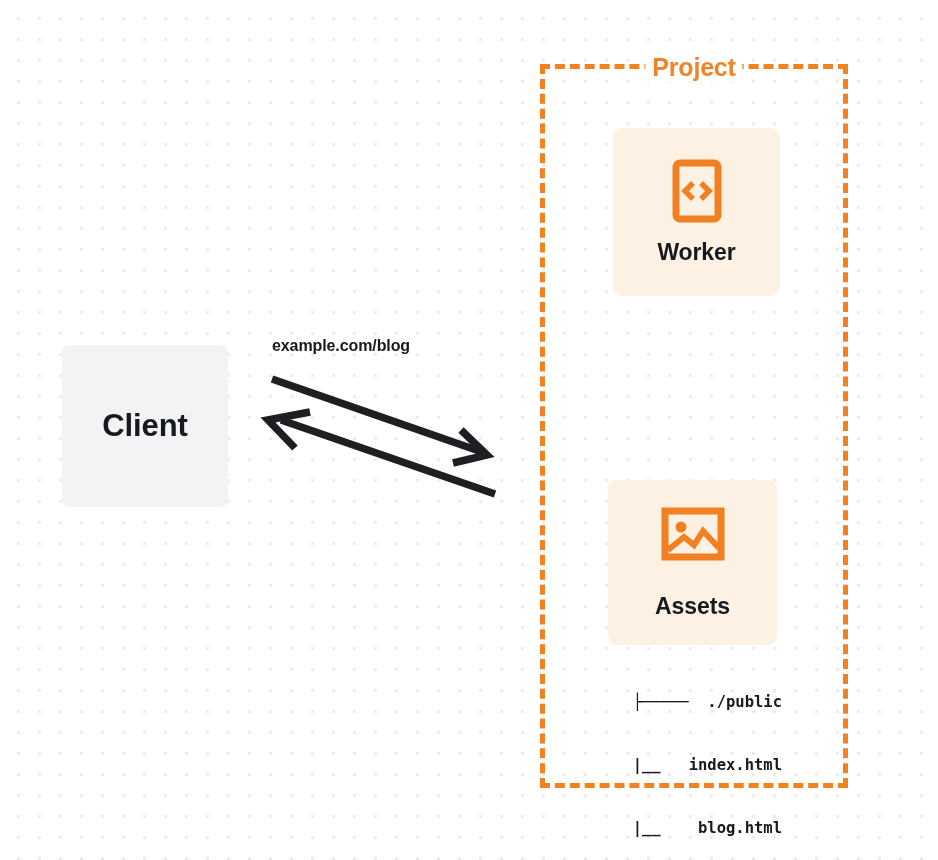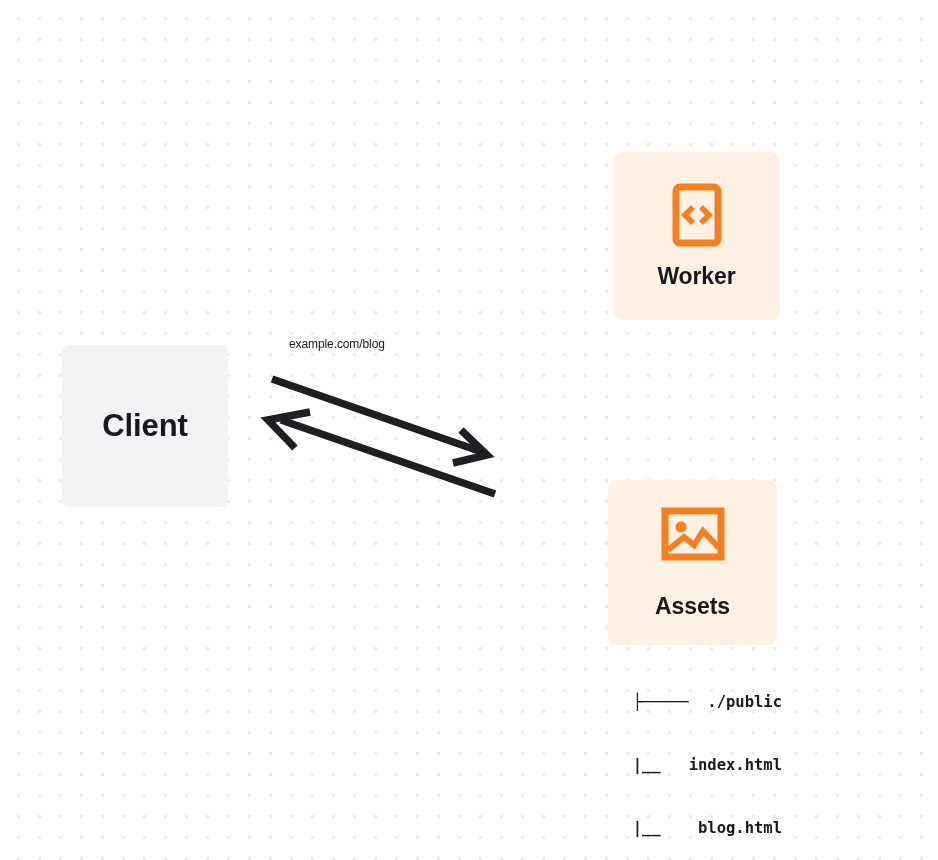--- a/index.html
+++ b/index.html
@@ -78,21 +78,20 @@
     display: flex;
     flex-direction: column;
     align-items: center;
     justify-content: center;
   }
   #worker-card {
     left: 613px;
     top: 128px;
     width: 167px;
     height: 168px;
-    margin-top: 24px;
   }
   #assets-card {
     left: 608px;
     top: 480px;
     width: 169px;
     height: 165px;
     gap: 12px;
   }
   .service-icon {
     display: block;
@@ -126,24 +125,24 @@
   #connector-group {
     position: absolute;
     left: 0;
     top: 0;
     width: 938px;
     height: 860px;
     pointer-events: none;
   }
   #request-label {
     position: absolute;
-    left: 289px;
+    left: 272px;
     top: 337px;
-    font-size: 12px;
-    font-weight: 400;
+    font-size: 16px;
+    font-weight: 700;
     color: #16191d;
     white-space: nowrap;
     letter-spacing: -0.1px;
   }
 </style>
 </head>
 <body>
 
 <div id="diagram-canvas">
 
@@ -159,20 +158,23 @@
     </g>
 
     <g>
       <line x1="495" y1="494" x2="281" y2="420" stroke="#1d1f22" stroke-width="7.5" stroke-linecap="butt"></line>
       <polyline points="310,412 268,420 295,448" fill="none" stroke="#1d1f22" stroke-width="7.5" stroke-linecap="butt" stroke-linejoin="miter"></polyline>
     </g>
   </svg>
 
   <div id="request-label">example.com/blog</div>
 
+  <div id="project-container">
+    <div id="project-title">Project</div>
+  </div>
 
   <div id="worker-card" class="service-card">
     <svg class="service-icon" width="50" height="64" viewBox="0 0 50 64" xmlns="http://www.w3.org/2000/svg">
       <rect x="4" y="4" width="42" height="56" rx="4" ry="4" fill="none" stroke="#f38020" stroke-width="7"></rect>
       <polyline points="21,24 13,32 21,40" fill="none" stroke="#f38020" stroke-width="5.5" stroke-linecap="butt" stroke-linejoin="miter"></polyline>
       <polyline points="29,24 37,32 29,40" fill="none" stroke="#f38020" stroke-width="5.5" stroke-linecap="butt" stroke-linejoin="miter"></polyline>
     </svg>
     <span class="service-label">Worker</span>
   </div>
 

